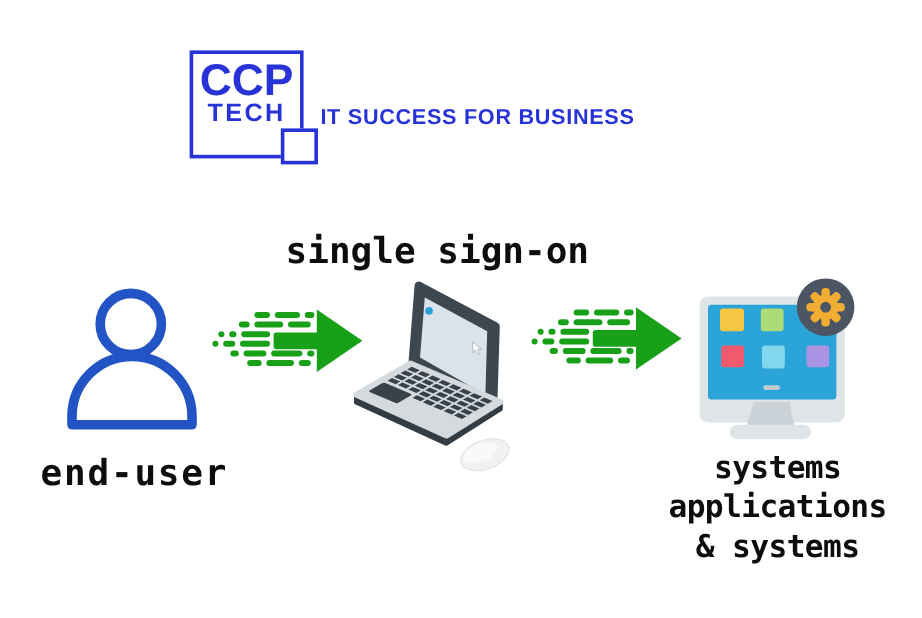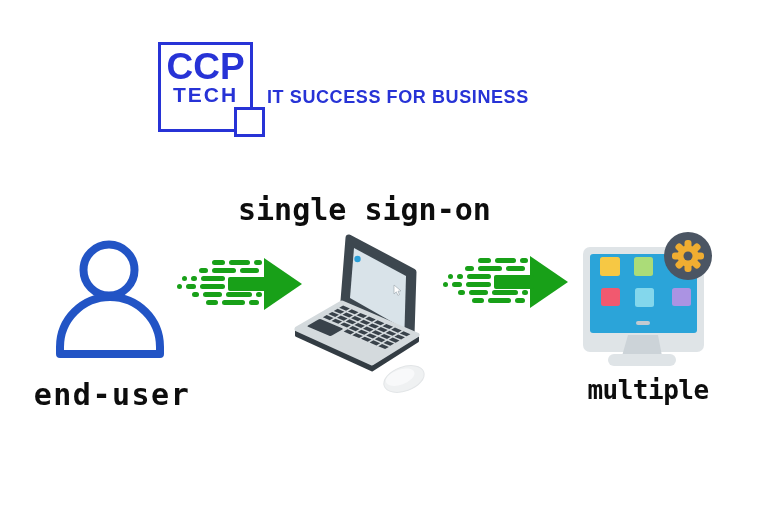--- a/index.html
+++ b/index.html
@@ -147,16 +147,18 @@
         <rect x="109.5" y="15" width="7" height="32" rx="3" transform="rotate(45 113 31)"></rect>
         <rect x="109.5" y="15" width="7" height="32" rx="3" transform="rotate(90 113 31)"></rect>
         <rect x="109.5" y="15" width="7" height="32" rx="3" transform="rotate(135 113 31)"></rect>
         <circle cx="113" cy="31" r="10.5"></circle>
       </g>
       <circle cx="113" cy="31" r="4.5" fill="#4B5563"></circle>
     </g>
   </svg>
 
   <div class="dlabel multi-label">
-    <div>multiple</div>
+    <div>systems</div>
+    <div>applications</div>
+    <div>&amp; systems</div>
   </div>
 
 </div>
 
 </body></html>

